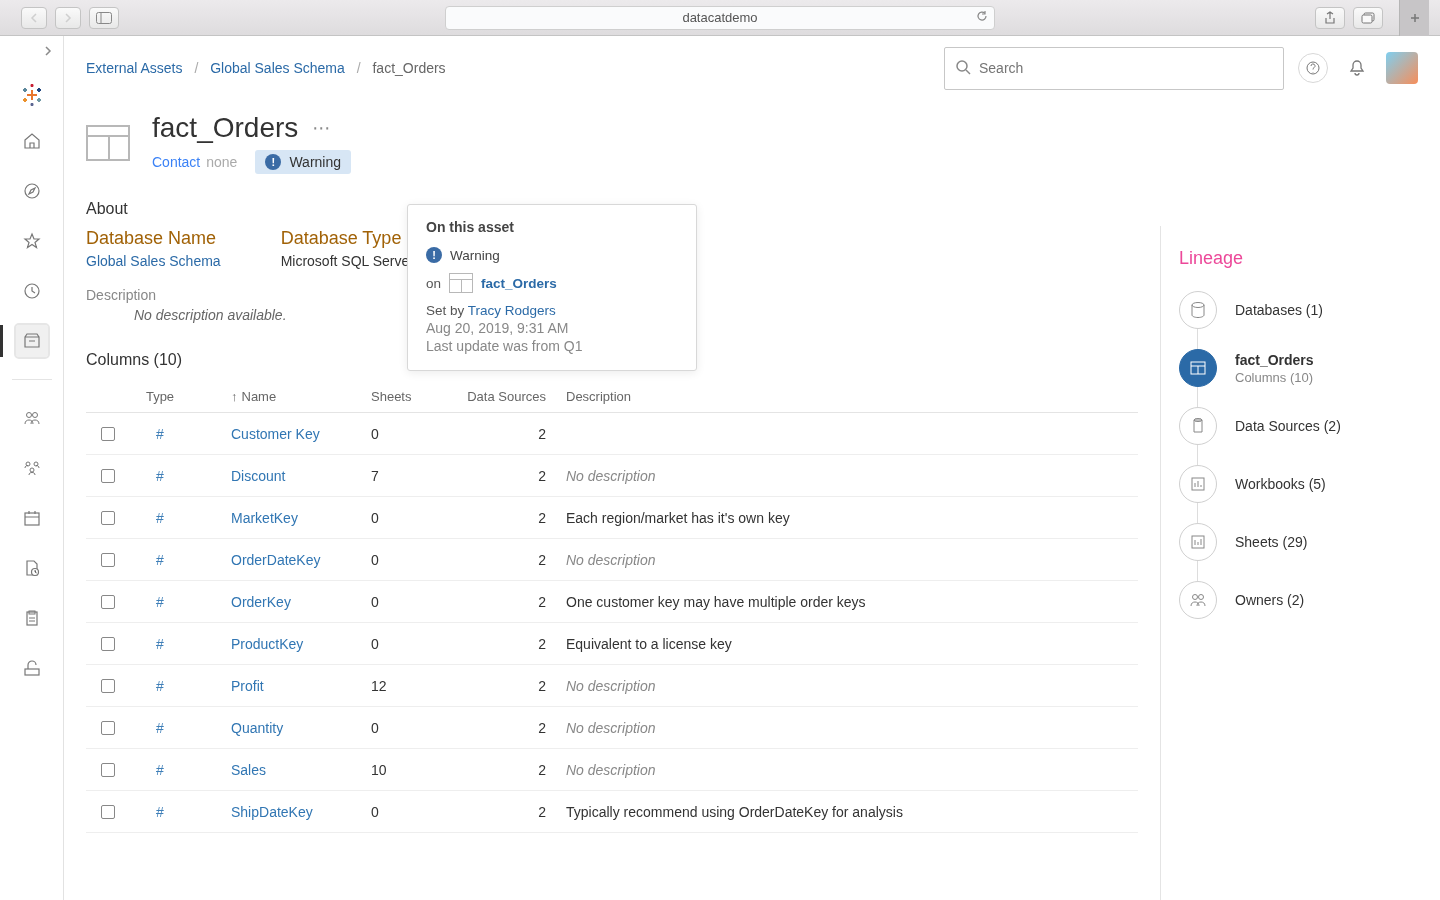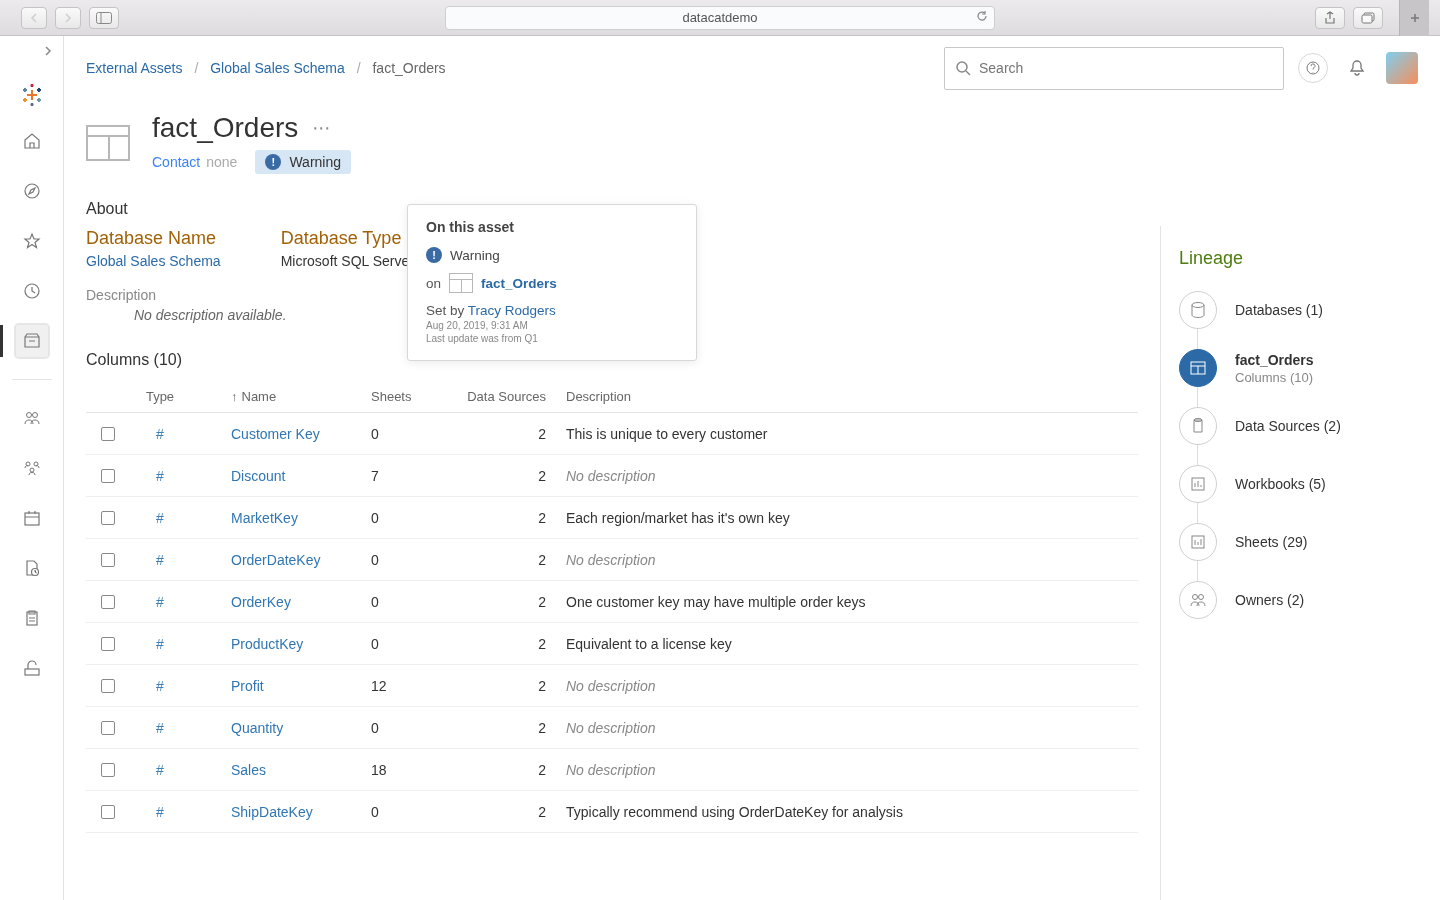--- a/index.html
+++ b/index.html
@@ -25,21 +25,21 @@
   .rail-icon { width: 32px; height: 32px; display: flex; align-items: center; justify-content: center; color: #777; border-radius: 3px; }
   .rail-icon.active { background: #f0f0f0; outline: 2px solid #e6e6e6; }
   .rail-indicator { position: absolute; left: 0; width: 3px; height: 32px; background: #333; }
   .rail-divider { width: 40px; border-top: 1px solid #e4e4e4; margin: 4px 0;}
   
   .main { flex: 1; display: flex; flex-direction: column; overflow: hidden; }
   .top-bar { height: 48px; border-bottom: 0; display: flex; align-items: center; padding: 0 22px; gap: 14px; margin-top: 8px; margin-bottom: 6px;}
   .breadcrumbs { flex: 1; font-size: 14px; color: #666; }
   .breadcrumbs a { color: #2b6aa7; text-decoration: none; }
   .breadcrumbs .sep { margin: 0 8px; color: #aaa; }
-  .search-box { width: 340px; height: 43px; border: 1px solid #c7c7c7; border-radius: 2px; display: flex; padding: 12px 10px; color: #888; gap: 8px;}
+  .search-box { width: 340px; height: 43px; border: 1px solid #c7c7c7; border-radius: 2px; display: flex; align-items: center; padding: 12px 10px; color: #888; gap: 8px;}
   .search-box input { border: none; outline: none; flex: 1; font-size: 14px; }
   .topbar-icon { width: 30px; height:30px; border:1px solid #d8d8d8; border-radius:50%; display:flex; align-items:center; justify-content:center; color:#777;}
   .avatar { width: 32px; height:32px; border-radius: 4px; background: linear-gradient(135deg,#7fcff0,#f78e5a); }
   
   .page-body { display: flex; flex: 1; overflow: hidden; }
   .content { flex: 1; padding: 4px 22px 0 22px; overflow: auto; position: relative; }
   .right-panel { width: 280px; border-left: 1px solid #e4e4e4; padding: 22px 18px; margin-top: 128px;}
   
   .page-header { display: flex; align-items: center; gap: 22px; margin-bottom: 4px; margin-top: 10px;}
   .table-glyph { width: 44px; height: 36px; border: 2px solid #b8b8b8; position: relative; }
@@ -81,24 +81,24 @@
   .row .desc.italic { font-style: italic; color: #888; }
   
   
   .popover { position: absolute; top: 106px; left: 343px; width: 290px; background: #fff; border: 1px solid #d8d8d8; border-radius: 3px; box-shadow: 0 2px 10px rgba(0,0,0,0.08); padding: 14px 18px 16px 18px; z-index: 50; font-size: 13.5px; color: #555;}
   .popover .pop-title { font-weight: 600; color: #444; margin-bottom: 12px; font-size: 14px;}
   .popover .pop-row { display: flex; align-items: center; gap: 8px; margin-bottom: 10px; }
   .popover .small-glyph { width: 24px; height: 20px; border: 1.5px solid #b8b8b8; position: relative; display: inline-block; vertical-align: middle;}
   .popover .small-glyph::before { content: ""; position: absolute; top: 5px; left: 0; right: 0; border-top: 1.5px solid #b8b8b8;}
   .popover .small-glyph::after { content: ""; position: absolute; top: 5px; bottom: 0; left: 50%; border-left: 1.5px solid #b8b8b8;}
   .popover a { color: #2b6aa7; text-decoration: none; font-weight: 600;}
-  .popover .meta-line { font-size: 10px; color: #888; margin-top: 2px;}
-  
-  
-  .lineage-title { font-size: 18px; color: #4d7c0f; margin-bottom: 22px; }
+  .popover .meta-line { font-size: 14px; color: #888; margin-top: 2px;}
+  
+  
+  .lineage-title { font-size: 18px; color: #ec4899; margin-bottom: 22px; }
   .lineage-item { display: flex; align-items: center; gap: 18px; margin-bottom: 20px; position: relative;}
   .lineage-item .line { position: absolute; left: 18px; top: 36px; bottom: -20px; border-left: 1px solid #ddd; }
   .lin-circle { width: 38px; height: 38px; border: 1px solid #d0d0d0; border-radius: 50%; display: flex; align-items: center; justify-content: center; color: #888; background: #fff; z-index: 1;}
   .lin-circle.active { background: #2b6aa7; border-color: #2b6aa7; color: #fff; }
   .lin-text .t1 { font-size: 14px; color: #333; }
   .lin-text .t1.bold { font-weight: 600; }
   .lin-text .t2 { font-size: 13px; color: #888; margin-top: 2px;}
 </style>
 </head>
 <body>
@@ -348,21 +348,20 @@
           </div>
           <div id="rows-container">
               <div class="row">
     <div class="col-select">
                   <div class="checkbox"></div>
                 </div>
     <div class="col-type"><span class="type-hash">#</span></div>
     <div class="col-name name"><a href="#">Customer Key</a></div>
     <div class="col-sheets">0</div>
     <div class="col-ds">2</div>
-    <div class="col-desc desc ">This is unique to every customer</div>
   </div>
               <div class="row">
     <div class="col-select">
                   <div class="checkbox"></div>
                 </div>
     <div class="col-type"><span class="type-hash">#</span></div>
     <div class="col-name name"><a href="#">Discount</a></div>
     <div class="col-sheets">7</div>
     <div class="col-ds">2</div>
     <div class="col-desc desc italic">No description</div>
@@ -426,21 +425,21 @@
     <div class="col-sheets">0</div>
     <div class="col-ds">2</div>
     <div class="col-desc desc italic">No description</div>
   </div>
               <div class="row">
     <div class="col-select">
                   <div class="checkbox"></div>
                 </div>
     <div class="col-type"><span class="type-hash">#</span></div>
     <div class="col-name name"><a href="#">Sales</a></div>
-    <div class="col-sheets">18</div>
+    <div class="col-sheets">10</div>
     <div class="col-ds">2</div>
     <div class="col-desc desc italic">No description</div>
   </div>
               <div class="row">
     <div class="col-select">
                   <div class="checkbox"></div>
                 </div>
     <div class="col-type"><span class="type-hash">#</span></div>
     <div class="col-name name"><a href="#">ShipDateKey</a></div>
     <div class="col-sheets">0</div>

